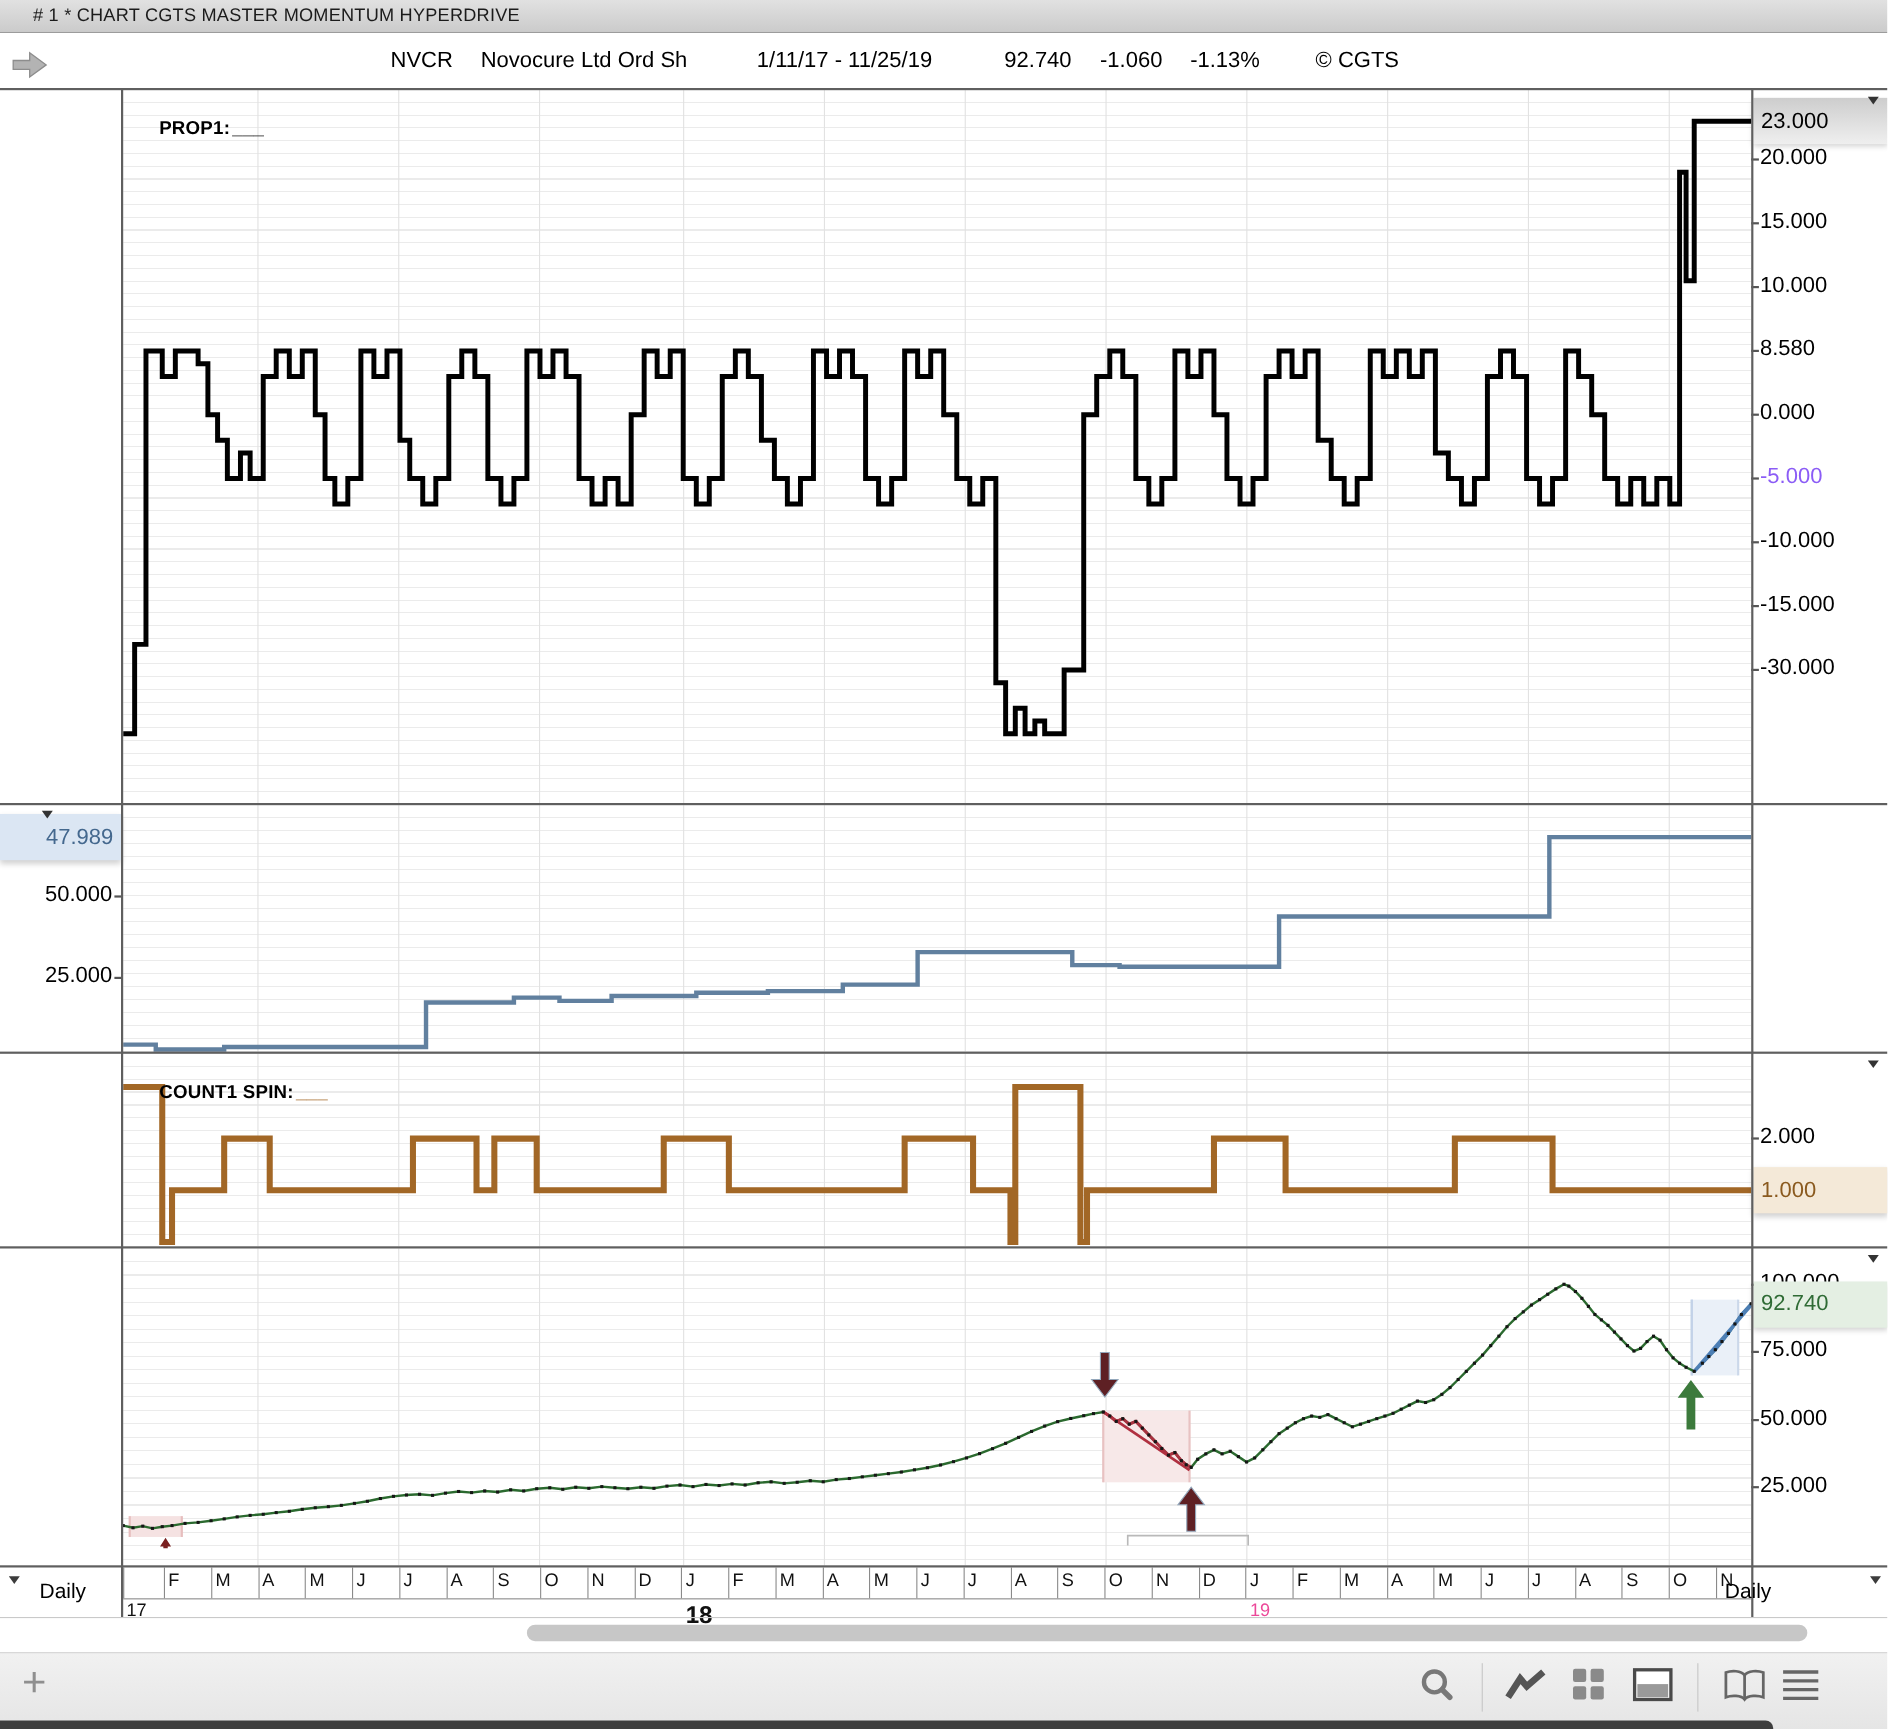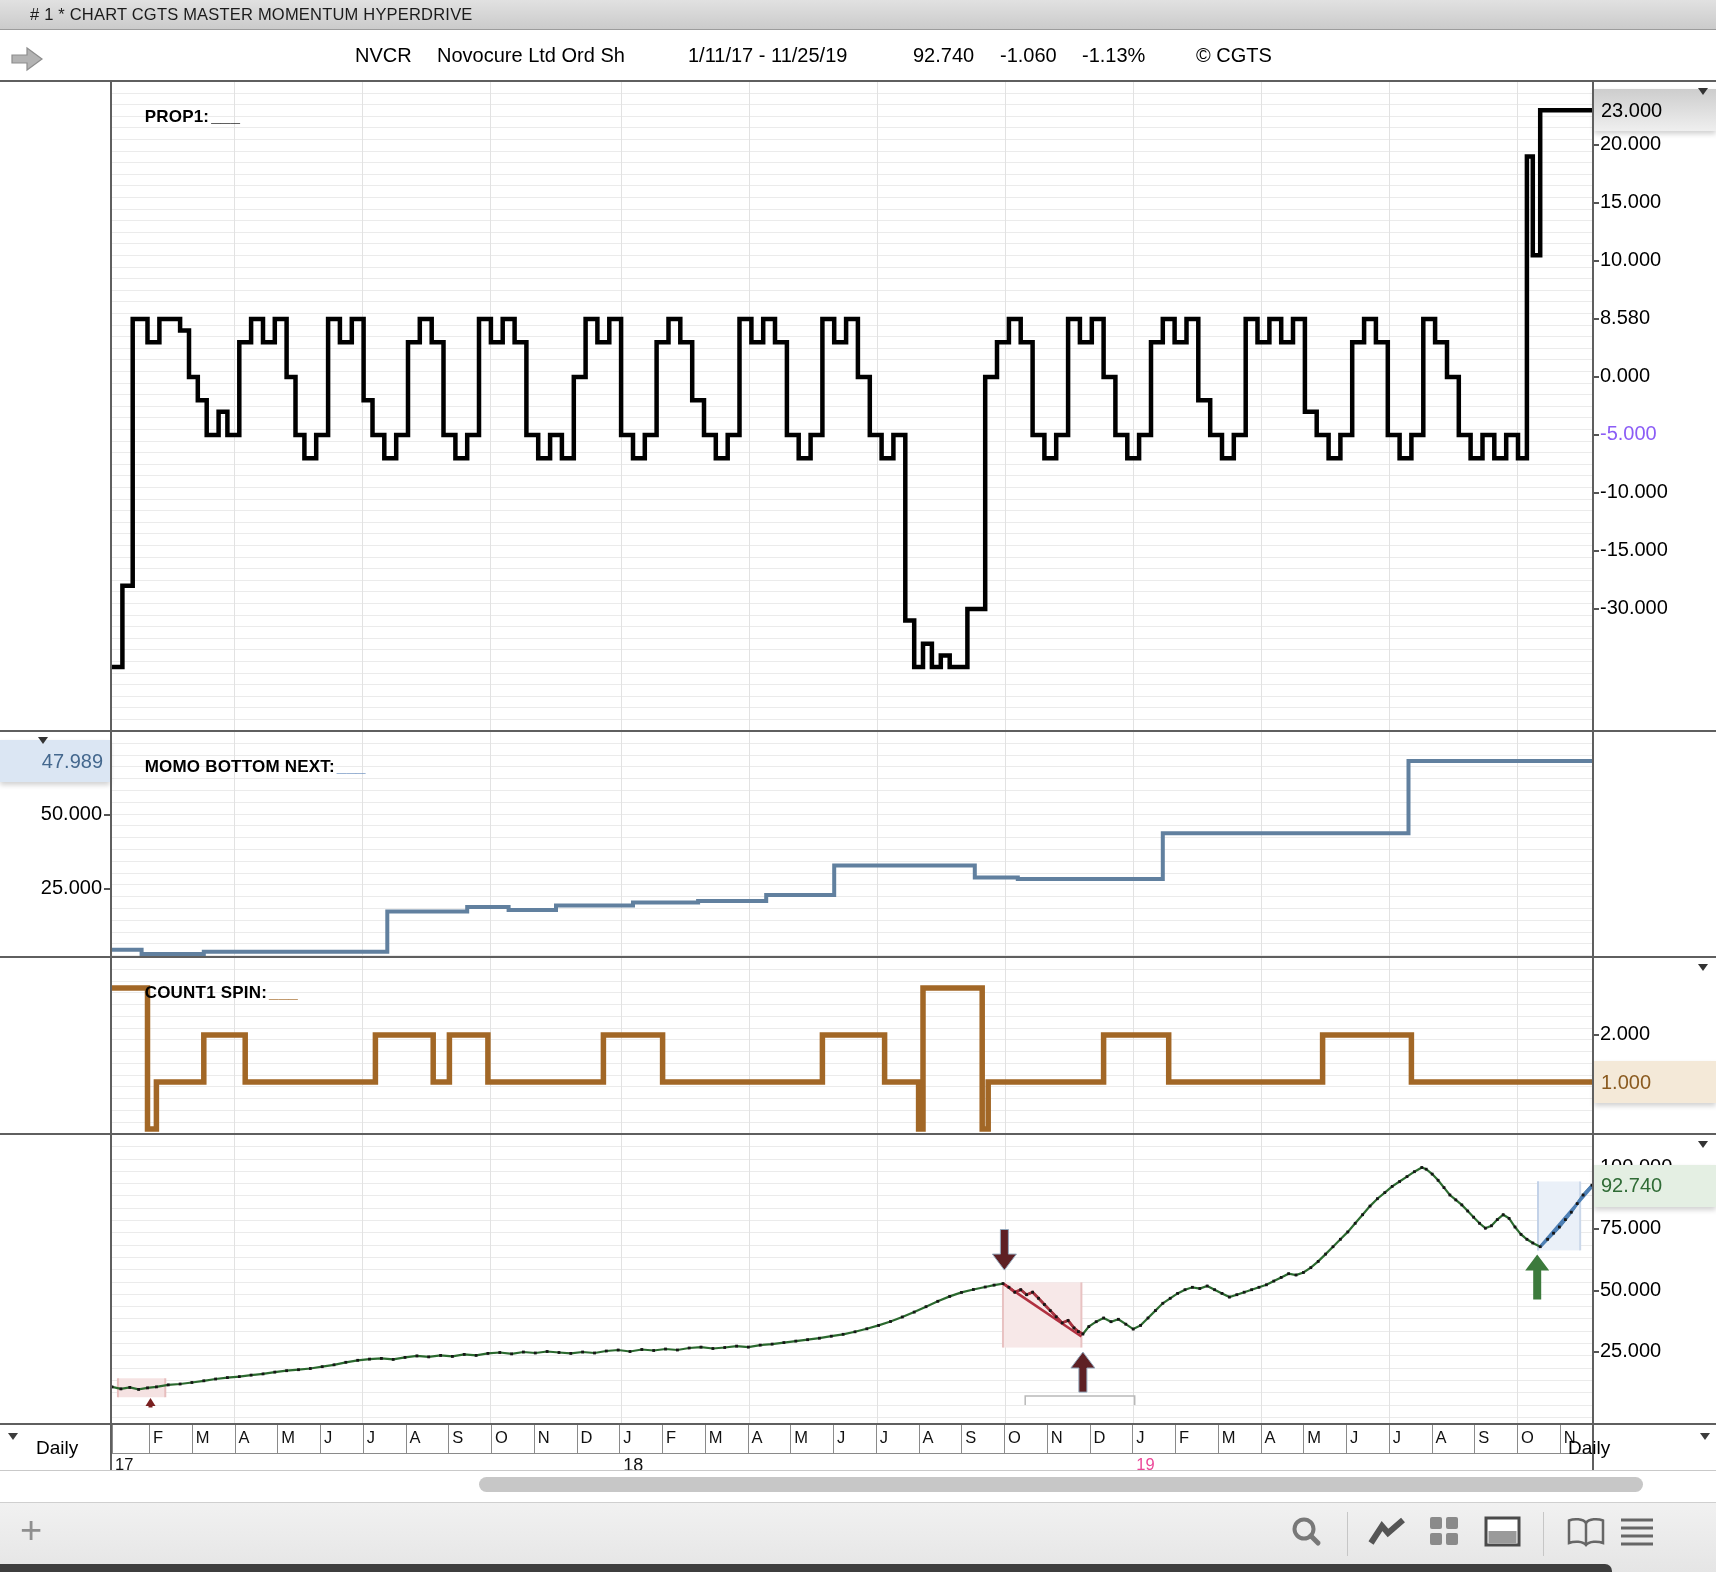--- a/index.html
+++ b/index.html
@@ -53,23 +53,20 @@
   <div class="hline" style="top:730px"></div>
   <div class="hline" style="top:956px"></div>
   <div class="hline" style="top:1133px"></div>
   <div class="hline" style="top:1423px"></div>
   <div class="hline-light" style="top:1470px"></div>
   <div class="vline" style="left:110px;top:80px;height:1390px"></div>
   <div class="vline" style="left:1592px;top:80px;height:1390px"></div>
 
   <div class="plabel" style="left:125px;top:87px">
     <span>PROP1:</span><span class="blank bk">___</span>
-  </div>
-  <div class="plabel" style="left:125px;top:737px">
-    <span>MOMO BOTTOM NEXT:</span><span class="blank bl">___</span>
   </div>
   <div class="plabel" style="left:125px;top:963px">
     <span>COUNT1 SPIN:</span><span class="blank br">___</span>
   </div>
 
   <div class="tri" style="left:8px;top:1433px"></div>
   <span class="daily" style="left:36px;top:1437px">Daily</span>
   <div class="tri" style="left:1700px;top:1433px"></div>
   <span class="daily" style="left:1568px;top:1437px">Daily</span>
 
@@ -463,16 +460,16 @@
       <div style="position: absolute; left: 1319.5px; top: 0px; width: 1px; height: 28px; background: rgb(138, 138, 138);"></div>
       <div style="position: absolute; left: 1323.5px; top: 3px; font-size: 16.5px; color: rgb(17, 17, 17);">A</div>
       <div style="position: absolute; left: 1362.3px; top: 0px; width: 1px; height: 28px; background: rgb(138, 138, 138);"></div>
       <div style="position: absolute; left: 1366.3px; top: 3px; font-size: 16.5px; color: rgb(17, 17, 17);">S</div>
       <div style="position: absolute; left: 1405px; top: 0px; width: 1px; height: 28px; background: rgb(138, 138, 138);"></div>
       <div style="position: absolute; left: 1409px; top: 3px; font-size: 16.5px; color: rgb(17, 17, 17);">O</div>
       <div style="position: absolute; left: 1447.8px; top: 0px; width: 1px; height: 28px; background: rgb(138, 138, 138);"></div>
       <div style="position: absolute; left: 1451.8px; top: 3px; font-size: 16.5px; color: rgb(17, 17, 17);">N</div>
       <div style="position: absolute; left: 0px; top: 28px; width: 1480px; height: 1px; background: rgb(138, 138, 138);"></div>
       <div style="position: absolute; left: 3px; top: 30px; font-size: 16.5px; color: rgb(17, 17, 17);">17</div>
-      <div style="position: absolute; left: 511.3px; top: 30px; font-size: 18px; color: rgb(17, 17, 17);">18</div>
+      <div style="position: absolute; left: 511.3px; top: 30px; font-size: 22px; color: rgb(17, 17, 17); font-weight: bold;">18</div>
       <div style="position: absolute; left: 1024.3px; top: 30px; font-size: 16.5px; color: #ec4899;">19</div>
     </div>
   </div>
 
 </body></html>

